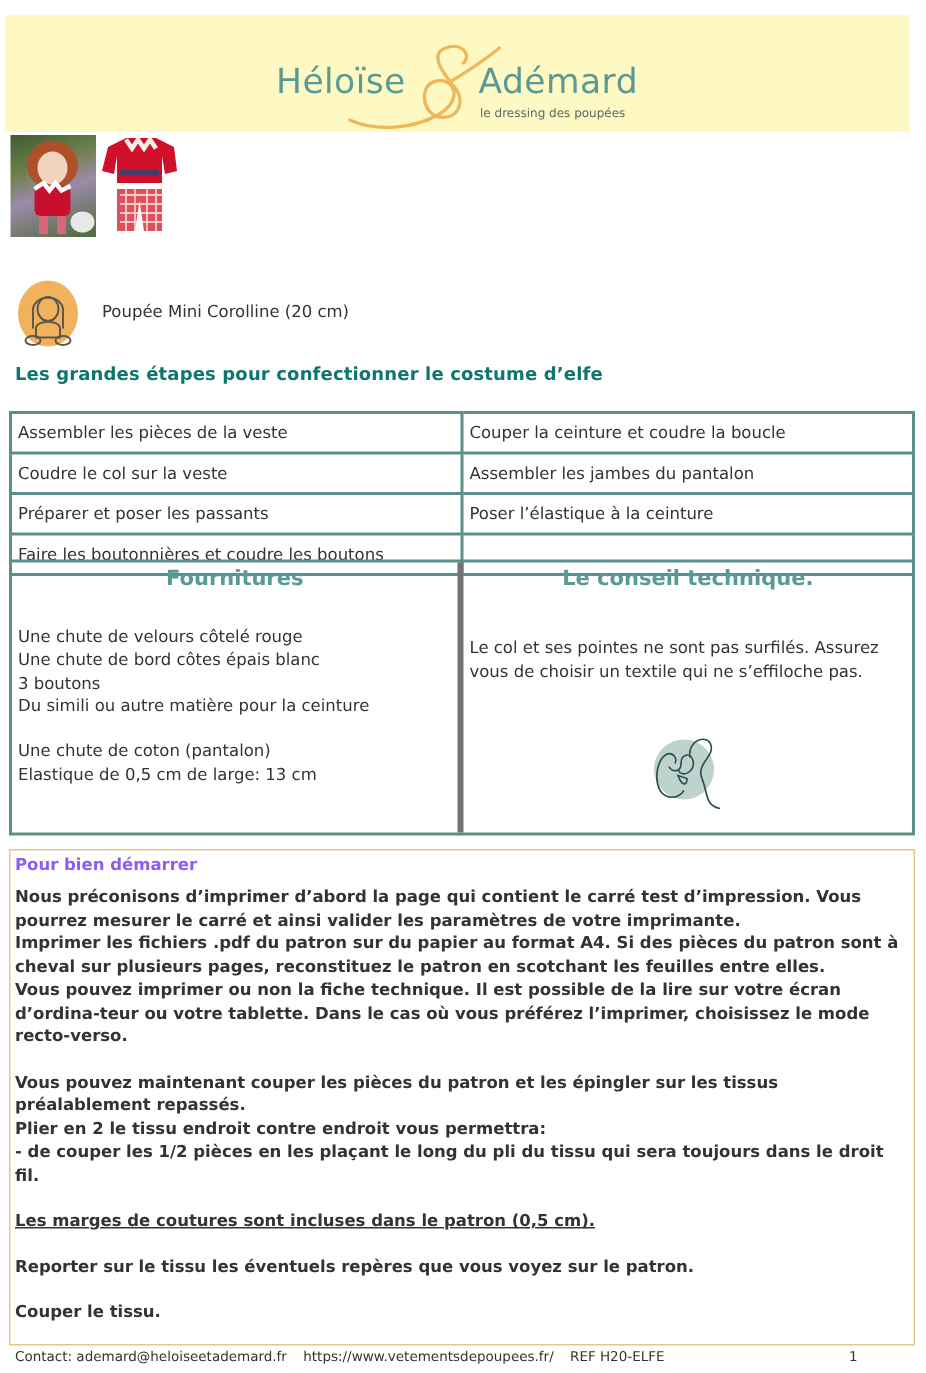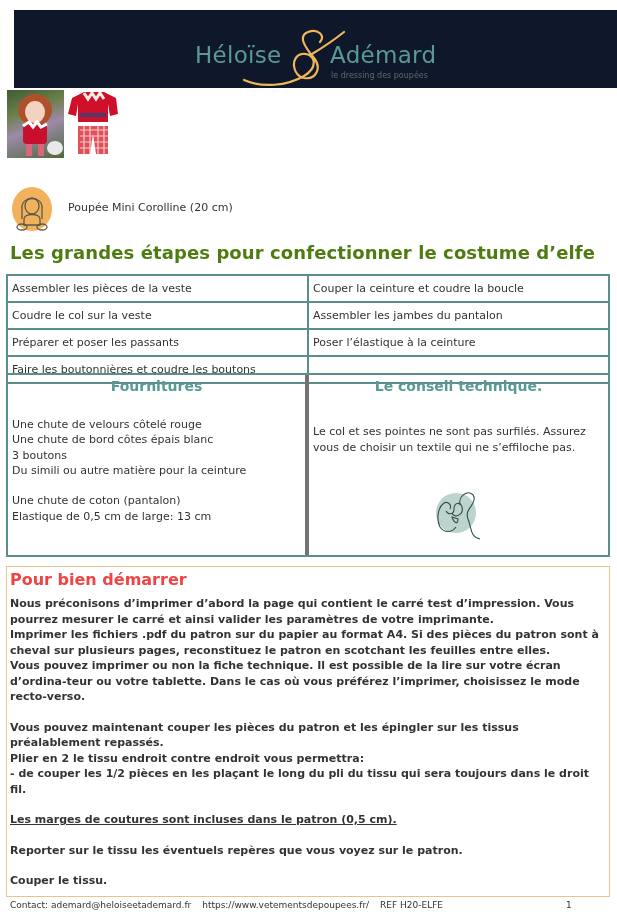--- a/index.html
+++ b/index.html
@@ -1,49 +1,49 @@
 <!DOCTYPE html>
 <html><head>
 <meta charset="utf-8">
 <style>
   * { box-sizing: border-box; margin: 0; padding: 0; }
   html, body { width: 617px; height: 915px; background: #ffffff; overflow: hidden; }
   body { position: relative; font-family: "DejaVu Sans", sans-serif; color: #3a3a3a; }
 
-  .header { position: absolute; left: 14px; top: 10px; width: 603px; height: 78px; background: #0f172a; }
+  .header { position: absolute; left: 3px; top: 10px; width: 603px; height: 78px; background: #fef9c3; }
   .logo { position: absolute; left: 178px; top: 18px; width: 260px; height: 62px; }
   .logo-left { position: absolute; left: 3px; top: 14px; font-size: 23px; color: #5a9a95; letter-spacing: 0.3px; }
   .logo-right { position: absolute; left: 138px; top: 14px; font-size: 23px; color: #5a9a95; letter-spacing: 0.3px; }
   .logo-tag { position: absolute; left: 139px; top: 43px; font-size: 8px; color: #5a6a68; }
   .logo-amp { position: absolute; left: 50px; top: 0; width: 110px; height: 62px; }
 
   .photo { position: absolute; top: 90px; height: 68px; overflow: hidden; }
   .photo-doll { left: 7px; width: 57px; background: linear-gradient(160deg,#3f5c35 0%,#6b7f4a 30%,#9c8aa8 55%,#4d6a3a 100%); }
   .photo-outfit { left: 66px; width: 55px; background: #ffffff; }
 
   .doll-icon { position: absolute; left: 10px; top: 185px; width: 44px; height: 47px; }
   .doll-name { position: absolute; left: 68px; top: 201px; font-size: 11px; color: #333; }
 
-  .section-title { position: absolute; left: 10px; top: 242px; font-size: 18px; color: #4d7c0f; font-weight: bold; letter-spacing: 0.1px; }
+  .section-title { position: absolute; left: 10px; top: 242px; font-size: 12px; color: #0f766e; font-weight: bold; letter-spacing: 0.1px; }
 
   table.steps { position: absolute; left: 6px; top: 274px; width: 604px; border-collapse: collapse; border: 2px solid #5a8f8a; }
   table.steps td { border: 2px solid #5a8f8a; height: 21px; font-size: 11px; padding: 6px 4px; color: #333; width: 50%; }
 
   .boxes { position: absolute; left: 6px; top: 373px; width: 604px; height: 184px; border: 2px solid #5a8f8a; display: flex; }
   .box { position: relative; height: 100%; }
   .box-left { width: 301px; border-right: 4px solid #737373; }
   .box-right { flex: 1; }
   .box-title { text-align: center; font-size: 14px; color: #5a9a95; font-weight: bold; margin-top: 3px; }
   .supplies { position: absolute; left: 4px; top: 42px; font-size: 11px; line-height: 15.3px; color: #333; }
   .supplies div { height: 15.3px; }
   .tip { position: absolute; left: 4px; top: 49px; width: 298px; font-size: 11px; line-height: 15.5px; color: #333; }
   .tip-icon { position: absolute; left: 115px; top: 108px; width: 62px; height: 62px; }
 
   .start { position: absolute; left: 6px; top: 566px; width: 604px; height: 331px; border: 1.5px solid #e8c48c; padding: 3px 3px; }
-  .start-title { font-size: 16px; color: #ef4444; font-weight: bold; margin-bottom: 7px; }
+  .start-title { font-size: 11px; color: #8b5cf6; font-weight: bold; margin-bottom: 7px; }
   .start p { font-size: 11px; line-height: 15.5px; color: #333; font-weight: bold; }
   .start .gap { height: 15px; }
   .start .bold { font-weight: bold; text-decoration: underline; }
 
   .footer { position: absolute; left: 10px; top: 900px; width: 600px; font-size: 9px; color: #333; }
   .footer span { margin-right: 8px; }
   .page-num { position: absolute; left: 566px; top: 900px; font-size: 9px; color: #333; }
 </style>
 </head>
 <body>

